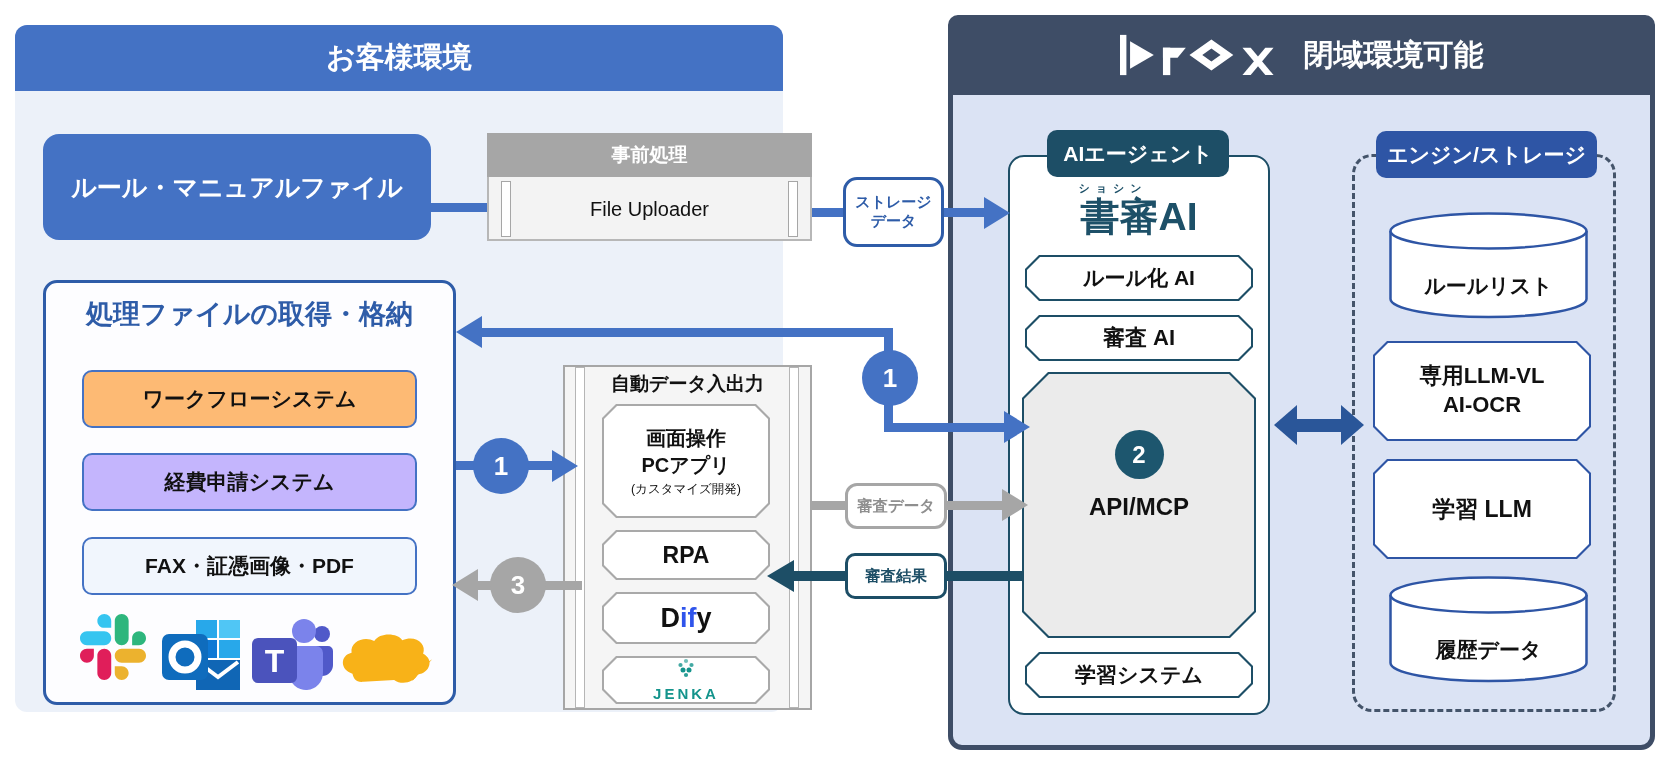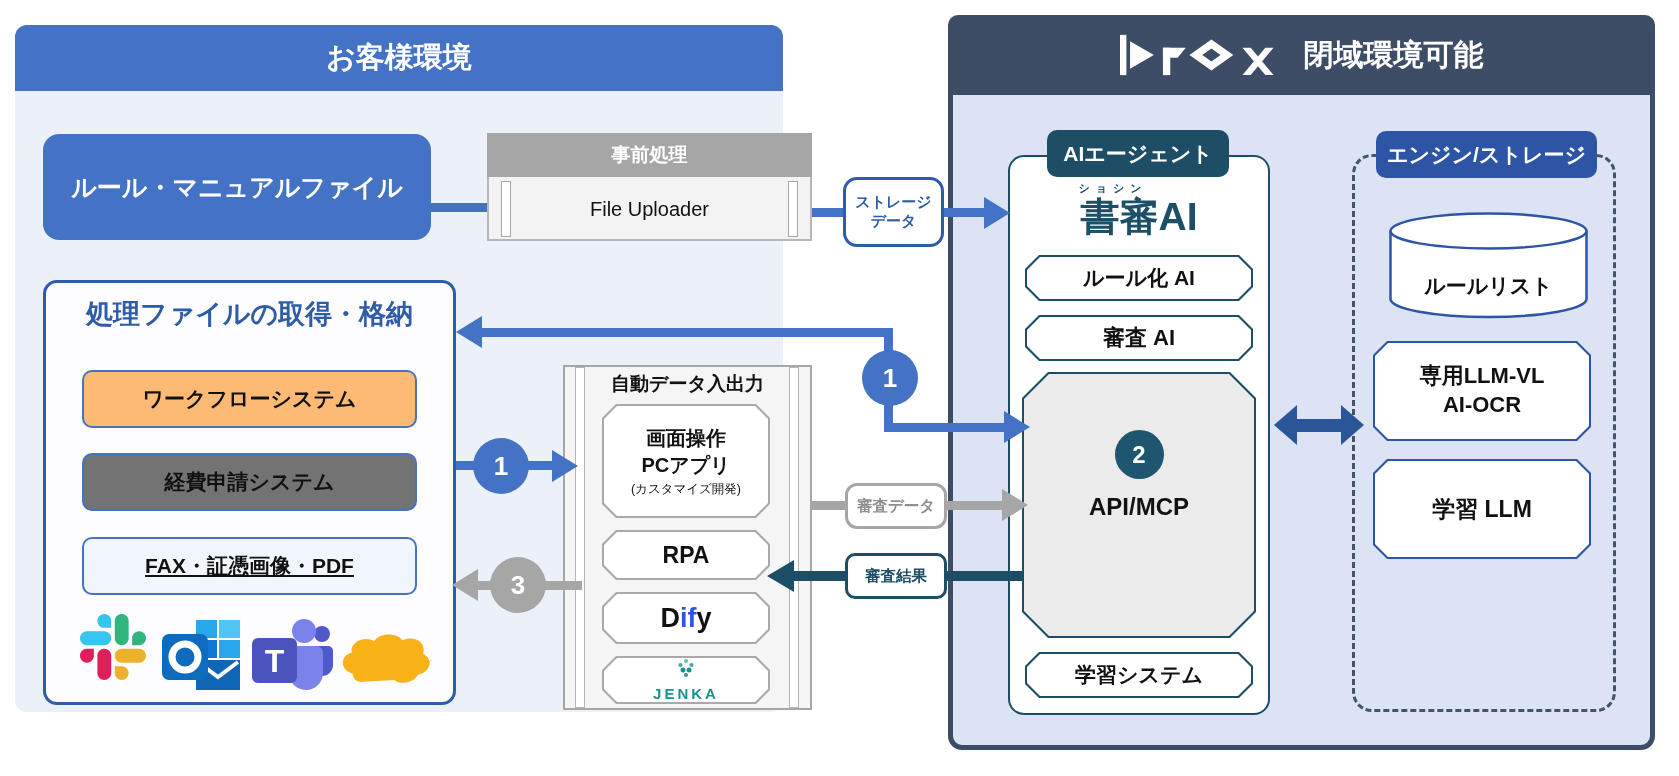--- a/index.html
+++ b/index.html
@@ -51,25 +51,25 @@
     <span style="color:#111;font-size:20px;">File Uploader</span>
   </div>
 
   <div class="abs" style="left:43px;top:280px;width:413px;height:425px;background:#fdfdff;border:3px solid #2e5ca8;border-radius:14px;box-sizing:border-box;"></div>
   <div class="abs flex" style="left:43px;top:293px;width:413px;height:42px;">
     <span class="b" style="color:#2e5ca8;font-size:27px;">処理ファイルの取得・格納</span>
   </div>
   <div class="abs flex" style="left:82px;top:370px;width:335px;height:58px;background:#fdba74;border:2.5px solid #4472c4;border-radius:10px;box-sizing:border-box;">
     <span class="b" style="color:#111;font-size:21px;">ワークフローシステム</span>
   </div>
-  <div class="abs flex" style="left:82px;top:453px;width:335px;height:58px;background:#737373;border:2.5px solid #4472c4;border-radius:10px;box-sizing:border-box;">
+  <div class="abs flex" style="left:82px;top:453px;width:335px;height:58px;background:#c4b5fd;border:2.5px solid #4472c4;border-radius:10px;box-sizing:border-box;">
     <span class="b" style="color:#111;font-size:21px;">経費申請システム</span>
   </div>
   <div class="abs flex" style="left:82px;top:537px;width:335px;height:58px;background:#f1f6fd;border:2.5px solid #4472c4;border-radius:10px;box-sizing:border-box;">
-    <span class="b" style="color:#111;font-size:21px;text-decoration:underline;">FAX・証憑画像・PDF</span>
+    <span class="b" style="color:#111;font-size:21px;">FAX・証憑画像・PDF</span>
   </div>
 
   <div class="abs" style="left:80px;top:614px;width:66px;height:66px;">
     <svg width="66" height="66" viewBox="0 0 122.8 122.8">
       <path fill="#E01E5A" d="M25.8 77.6c0 7.1-5.8 12.9-12.9 12.9S0 84.7 0 77.6s5.8-12.9 12.9-12.9h12.9v12.9zM32.3 77.6c0-7.1 5.8-12.9 12.9-12.9s12.9 5.8 12.9 12.9v32.3c0 7.1-5.8 12.9-12.9 12.9s-12.9-5.8-12.9-12.9V77.6z"></path>
       <path fill="#36C5F0" d="M45.2 25.8c-7.1 0-12.9-5.8-12.9-12.9S38.1 0 45.2 0s12.9 5.8 12.9 12.9v12.9H45.2zM45.2 32.3c7.1 0 12.9 5.8 12.9 12.9s-5.8 12.9-12.9 12.9H12.9C5.8 58.1 0 52.3 0 45.2s5.8-12.9 12.9-12.9h32.3z"></path>
       <path fill="#2EB67D" d="M97 45.2c0-7.1 5.8-12.9 12.9-12.9s12.9 5.8 12.9 12.9-5.8 12.9-12.9 12.9H97V45.2zM90.5 45.2c0 7.1-5.8 12.9-12.9 12.9s-12.9-5.8-12.9-12.9V12.9C64.7 5.8 70.5 0 77.6 0s12.9 5.8 12.9 12.9v32.3z"></path>
       <path fill="#ECB22E" d="M77.6 97c7.1 0 12.9 5.8 12.9 12.9s-5.8 12.9-12.9 12.9-12.9-5.8-12.9-12.9V97h12.9zM77.6 90.5c-7.1 0-12.9-5.8-12.9-12.9s5.8-12.9 12.9-12.9h32.3c7.1 0 12.9 5.8 12.9 12.9s-5.8 12.9-12.9 12.9H77.6z"></path>
     </svg>
   </div>
@@ -270,18 +270,25 @@
     </div>
   </div>
   <div class="oct" style="left:1373px;top:459px;width:218px;height:100px;">
     <div class="oct-b" style="background:#2e55a5;"></div>
       <div class="oct-i"></div>
     <div class="oct-t">
         <span class="b" style="font-size:23px;color:#111;">学習 LLM</span>
       </div>
   </div>
 
+  <div class="cyl" style="left:1388px;top:574px;width:201px;height:110px;">
+    <svg width="201" height="110" viewBox="0 0 201 110">
+      <path d="M2.5 21 V89 a98 18 0 0 0 196 0 V21" fill="#fff" stroke="#2e55a5" stroke-width="2.5"></path>
+      <ellipse cx="100.5" cy="21" rx="98" ry="17.5" fill="#fff" stroke="#2e55a5" stroke-width="2.5"></ellipse>
+    </svg>
+    <div class="cyl-t">履歴データ</div>
+  </div>
 
   <div class="line arrowlayer" style="left:1294px;top:419px;width:50px;height:13px;background:#2a5699;"></div>
   <div class="tri arrowlayer" style="left:1274px;top:405px;border-top:20px solid transparent;border-bottom:20px solid transparent;border-right:23px solid #2a5699;"></div>
   <div class="tri arrowlayer" style="left:1341px;top:405px;border-top:20px solid transparent;border-bottom:20px solid transparent;border-left:23px solid #2a5699;"></div>
 
 </div>
 
 </body></html>

